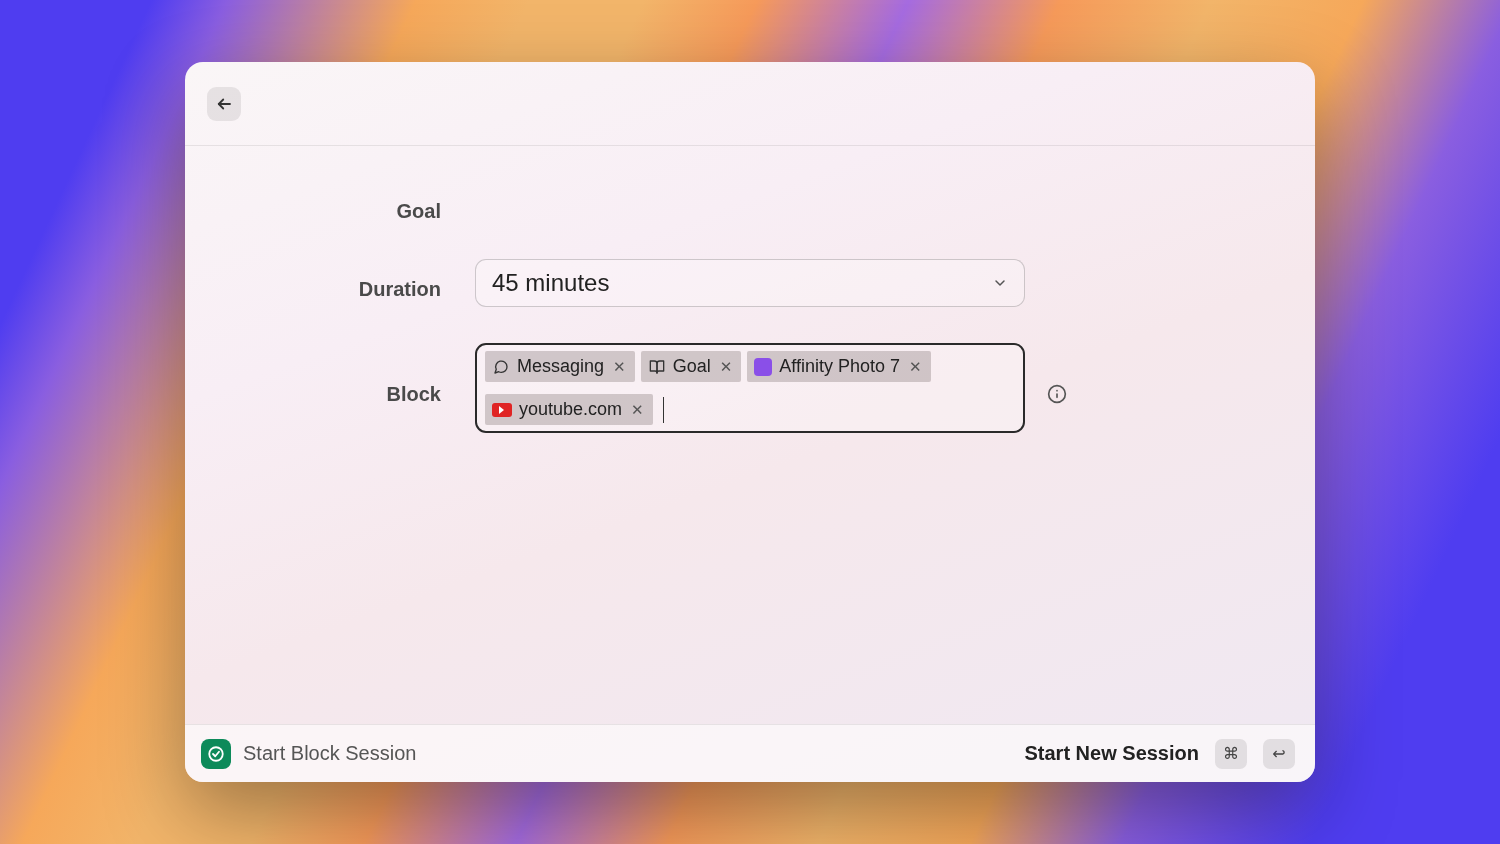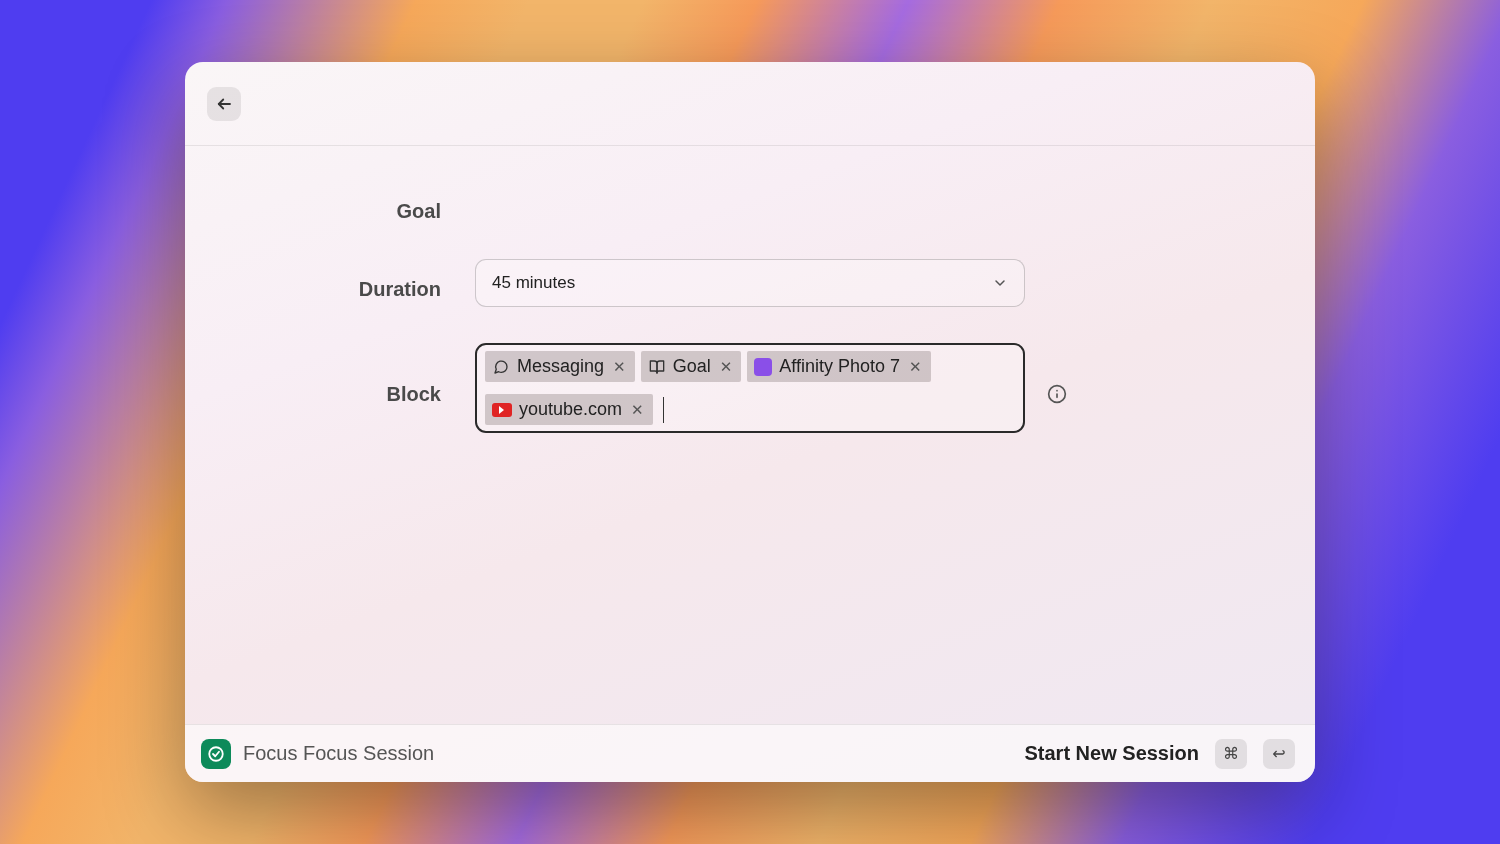--- a/index.html
+++ b/index.html
@@ -94,21 +94,21 @@
       resize: none;
       font-family: inherit;
     }
     .select {
       width: 100%;
       height: 48px;
       border: 1.5px solid rgba(0,0,0,0.18);
       border-radius: 11px;
       background: rgba(255,255,255,0.25);
       padding: 0 16px;
-      font-size: 17px;
+      font-size: 24px;
       color: #222;
       display: flex;
       align-items: center;
       justify-content: space-between;
     }
     .tokenbox {
       width: 100%;
       min-height: 86px;
       border: 2px solid #2a2a2a;
       border-radius: 11px;
@@ -300,21 +300,21 @@
     </div>
 
     <div class="footer">
       <div class="footer-left">
         <div class="app-icon">
           <svg width="18" height="18" viewBox="0 0 24 24" fill="none" stroke="#fff" stroke-width="2.4" stroke-linecap="round" stroke-linejoin="round">
               <circle cx="12" cy="12" r="9"></circle>
               <path d="M8 12l3 3 5-6"></path>
             </svg>
         </div>
-        <div class="footer-title">Focus Focus Session</div>
+        <div class="footer-title">Start Block Session</div>
       </div>
       <div class="footer-right">
         <div class="action-label">Start New Session</div>
         <div class="keycap">⌘</div>
         <div class="keycap">↩</div>
       </div>
     </div>
 
   </div>
 </div>

